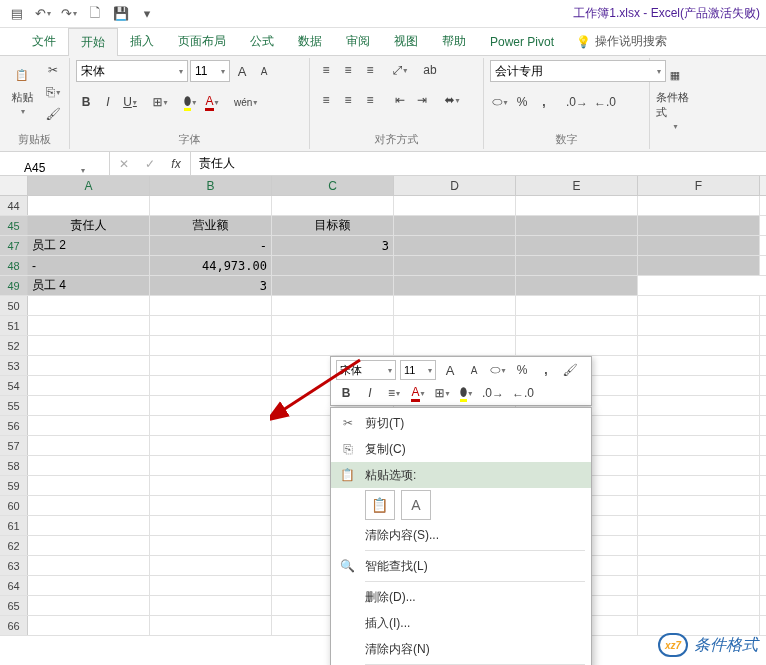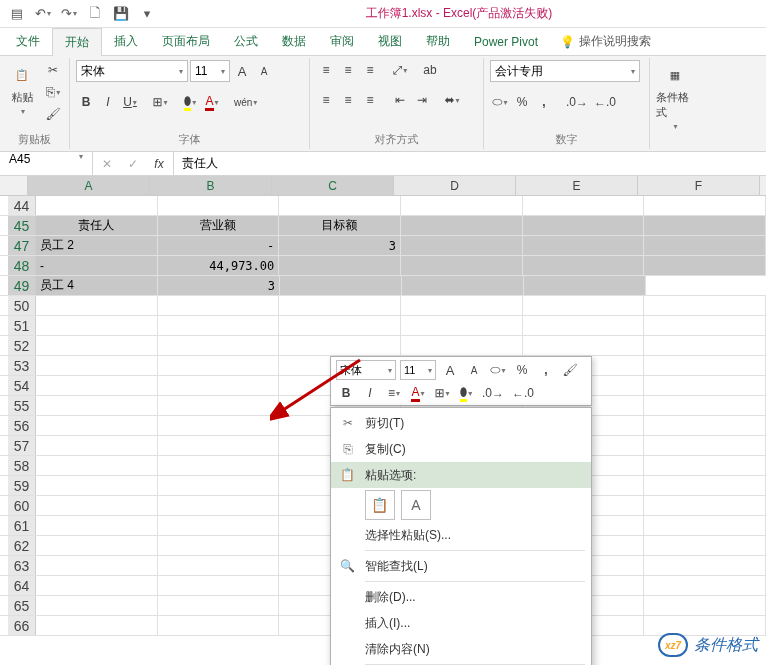--- a/index.html
+++ b/index.html
@@ -2,24 +2,24 @@
 <html><head>
 <meta charset="utf-8">
 <style>
 * { margin: 0; padding: 0; box-sizing: border-box; font-family: "Microsoft YaHei", sans-serif; }
 body { background: #fff; width: 766px; height: 665px; overflow: hidden; position: relative; }
 
 
 .titlebar { height: 28px; background: #fff; display: flex; align-items: center; padding: 0 6px; border-bottom: 1px solid #e0e0e0; }
 .qat { display: flex; gap: 4px; align-items: center; }
 .qat-btn { width: 22px; height: 22px; display: flex; align-items: center; justify-content: center; color: #5a5a5a; font-size: 13px; }
-.title-center { flex: 1; text-align: center; font-size: 12px; color: #be185d; }
-
-
-.tabs { height: 28px; background: #fff; display: flex; align-items: stretch; padding-left: 4px; border-bottom: 1px solid #d4d4d4; }
+.title-center { flex: 1; text-align: right; font-size: 12px; color: #4c1d95; }
+
+
+.tabs { height: 28px; background: #fff; display: flex; align-items: stretch; padding-left: 20px; border-bottom: 1px solid #d4d4d4; }
 .tab { padding: 0 12px; display: flex; align-items: center; font-size: 12px; color: #217346; cursor: pointer; }
 .tab.active { background: #f3f3f3; color: #217346; font-weight: normal; border-top: 1px solid #d4d4d4; border-left: 1px solid #d4d4d4; border-right: 1px solid #d4d4d4; margin-bottom: -1px; }
 .tab.file { color: #217346; }
 .tab-search { margin-left: 10px; display: flex; align-items: center; gap: 4px; color: #5a5a5a; font-size: 12px; }
 .tab-search .bulb { color: #b0a040; }
 
 
 .ribbon { height: 96px; background: #f3f3f3; display: flex; border-bottom: 1px solid #d4d4d4; padding: 2px 0; }
 .group { border-right: 1px solid #d8d8d8; padding: 2px 6px; display: flex; flex-direction: column; }
 .group-label { font-size: 11px; color: #777; text-align: center; margin-top: auto; padding-top: 2px; }
@@ -27,33 +27,33 @@
 .big-btn { width: 38px; display: flex; flex-direction: column; align-items: center; justify-content: flex-start; font-size: 11px; color: #444; gap: 2px; padding-top: 2px; }
 .icon-box { width: 26px; height: 26px; display: flex; align-items: center; justify-content: center; }
 .small-col { display: flex; flex-direction: column; gap: 2px; justify-content: flex-start; }
 .combo { height: 22px; border: 1px solid #c0c0c0; background: #fff; font-size: 12px; padding: 0 4px; display: flex; align-items: center; justify-content: space-between; }
 .btn-row { display: flex; gap: 2px; align-items: center; }
 .r-btn { min-width: 20px; height: 20px; display: flex; align-items: center; justify-content: center; font-size: 12px; color: #444; padding: 0 2px; }
 .drop-arrow { font-size: 8px; color: #777; margin-left: 1px; }
 
 
 .fbar { height: 24px; display: flex; border-bottom: 1px solid #d4d4d4; align-items: stretch; }
-.namebox { width: 93px; border-right: 1px solid #d4d4d4; display: flex; align-items: flex-start; padding: 0 9px; font-size: 12px; justify-content: space-between; }
+.namebox { width: 110px; border-right: 1px solid #d4d4d4; display: flex; align-items: flex-end; padding: 0 24px; font-size: 12px; justify-content: space-between; }
 .fbar-btns { display: flex; align-items: center; padding: 0 4px; border-right: 1px solid #d4d4d4; gap: 6px; }
 .fbar-input { flex: 1; padding: 0 8px; display: flex; align-items: center; font-size: 12px; }
 
 
 .grid-wrap { position: relative; }
 .col-headers { display: flex; height: 20px; background: #f0f0f0; border-bottom: 1px solid #ccc; }
 .corner { width: 28px; border-right: 1px solid #ccc; background: #f0f0f0; }
 .col-h { border-right: 1px solid #ccc; display: flex; align-items: center; justify-content: center; font-size: 12px; color: #444; background: #e8e8e8; }
 .col-A { width: 122px; } .col-B { width: 122px; } .col-C { width: 122px; } .col-D { width: 122px; } .col-E { width: 122px; } .col-F { width: 122px; }
 .grid-body { }
 .row { display: flex; height: 20px; border-bottom: 1px solid #e0e0e0; }
-.row-h { width: 28px; border-right: 1px solid #ccc; background: #e8e8e8; display: flex; align-items: center; justify-content: center; font-size: 14px; color: #444; margin-left: 8px; }
+.row-h { width: 28px; border-right: 1px solid #ccc; background: #e8e8e8; display: flex; align-items: center; justify-content: center; font-size: 11px; color: #444; }
 .cell { border-right: 1px solid #e0e0e0; font-size: 12px; padding: 0 4px; display: flex; align-items: center; }
 .cell.num { justify-content: flex-end; font-family: monospace; }
 .cell.center { justify-content: center; }
 .row.selected .row-h { background: #d0d0d0; color: #217346; }
 .row.selected .cell { background: #c8c8c8; }
 .row.selected.active .cell:first-of-type { background: #fff; outline: 2px solid #217346; outline-offset: -1px; }
 .col-h.selected { background: #d0d0d0; color: #217346; }
 
 
 .minibar { position: absolute; left: 330px; top: 180px; width: 262px; height: 50px; background: #fff; border: 1px solid #b0b0b0; box-shadow: 2px 2px 6px rgba(0,0,0,0.2); padding: 3px 5px; display: flex; flex-direction: column; gap: 3px; }
@@ -198,21 +198,21 @@
             <span>⬌</span>
             <span class="drop-arrow">▾</span>
           </div>
       </div>
     </div>
     <div class="group-label">对齐方式</div>
   </div>
 
   <div class="group" style="width:166px">
     <div class="group-body" style="flex-direction:column;gap:4px">
-      <div class="combo" style="width:150px">
+      <div class="combo" style="width:176px">
           <span>会计专用</span>
           <span class="drop-arrow">▾</span>
         </div>
       <div class="btn-row" style="margin-top:6px">
         <div class="r-btn">
             <span>⬭</span>
             <span class="drop-arrow">▾</span>
           </div>
         <div class="r-btn">%</div>
         <div class="r-btn" style="font-weight:bold">,</div>
@@ -503,21 +503,21 @@
     <div class="menu-item hover">
         <span class="menu-icon">📋</span>
         <span class="menu-label">粘贴选项:</span>
       </div>
     <div class="paste-opts">
       <div class="paste-opt">📋</div>
       <div class="paste-opt">A</div>
     </div>
     <div class="menu-item">
         <span class="menu-icon"></span>
-        <span class="menu-label">选择性粘贴(S)...</span>
+        <span class="menu-label">清除内容(S)...</span>
       </div>
     <div class="menu-sep"></div>
     <div class="menu-item">
         <span class="menu-icon">🔍</span>
         <span class="menu-label">智能查找(L)</span>
       </div>
     <div class="menu-sep"></div>
     <div class="menu-item">
         <span class="menu-icon"></span>
         <span class="menu-label">删除(D)...</span>

